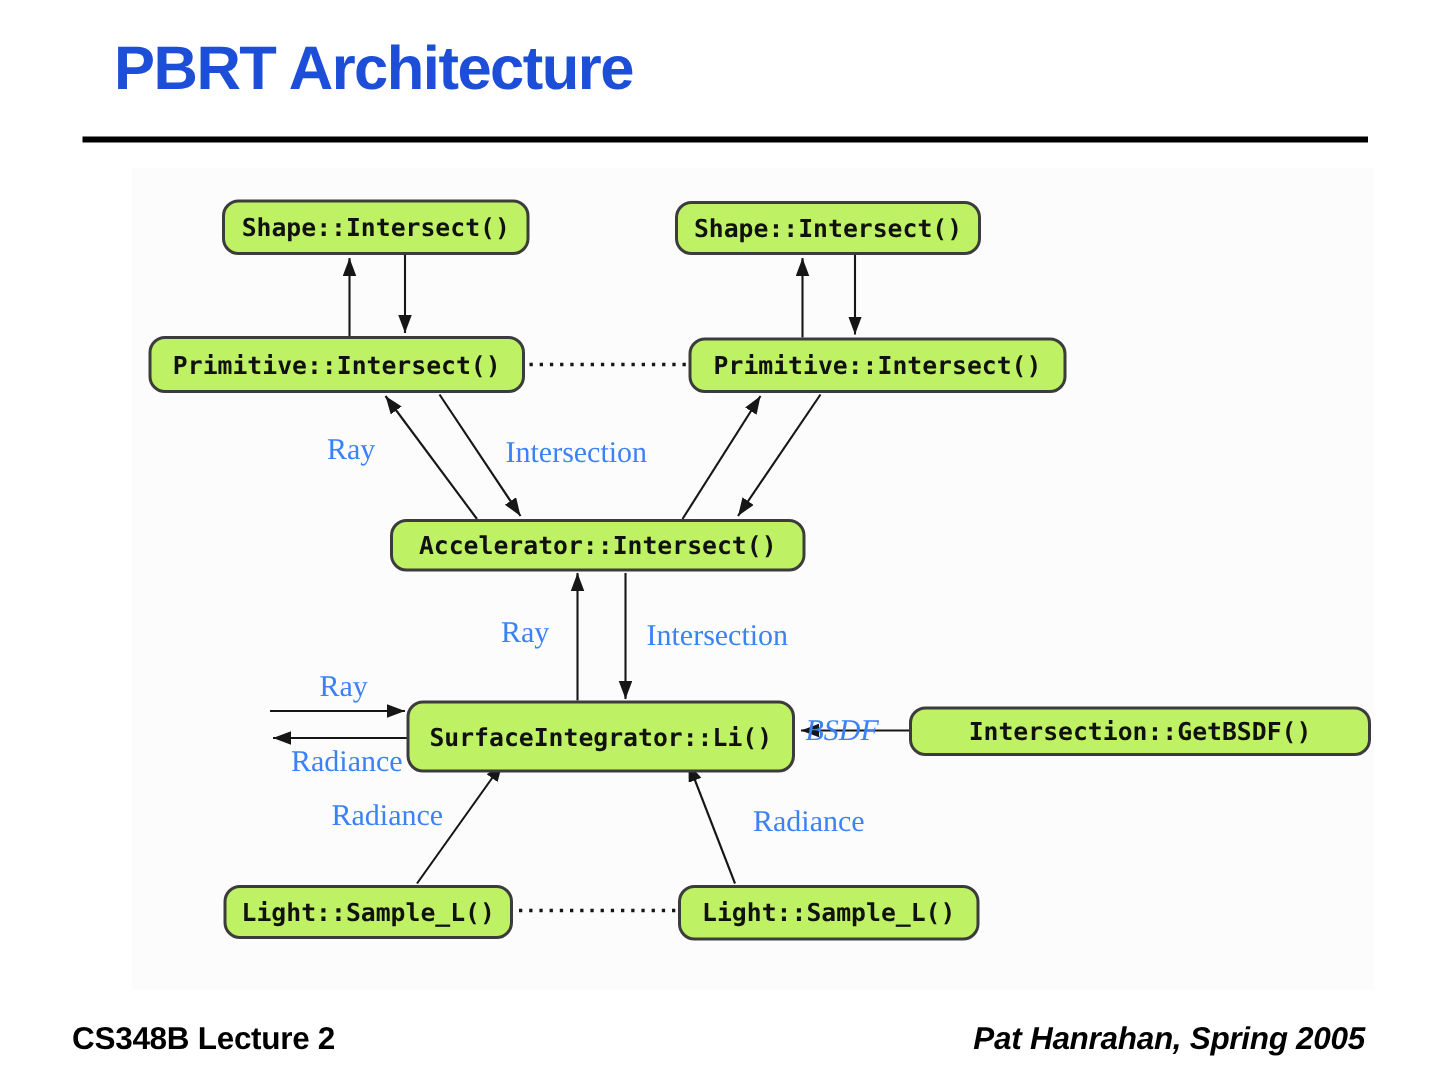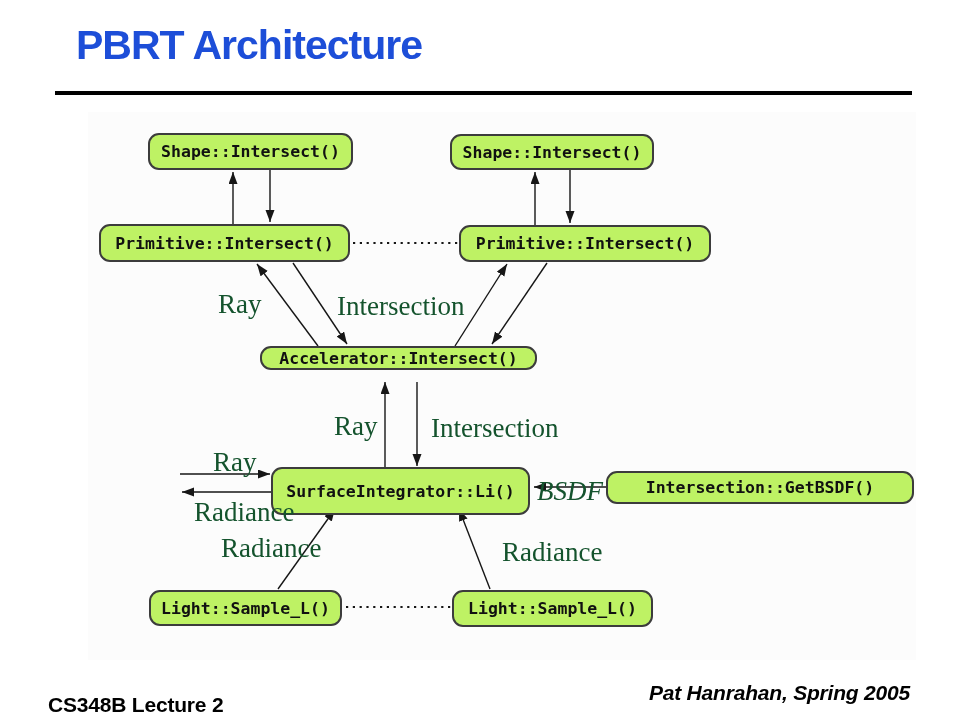--- a/index.html
+++ b/index.html
@@ -22,33 +22,33 @@
   .node{
     position:absolute;box-sizing:border-box;
     background:#bef264;border:2px solid #3c3c3c;border-radius:11px;
     display:flex;align-items:center;justify-content:center;
     font-family:"DejaVu Sans Mono","Liberation Mono",monospace;
     font-size:16.5px;font-weight:600;color:#111;white-space:nowrap;
   }
   
   .edge-label{
     position:absolute;
-    font-family:"Liberation Serif",serif;font-size:27px;color:#14532d;
+    font-family:"Liberation Serif",serif;font-size:20px;color:#3b82f6;
     white-space:nowrap;
   }
   
   #arrow-layer{left:0;top:0;width:960px;height:720px;}
   #arrow-layer line{stroke:#161616;stroke-width:1.4;}
   #arrow-layer line.dotted{stroke-width:2.2;stroke-dasharray:2.2 4.6;}
   
   .footer{
     top:681px;font-size:21px;font-weight:bold;color:#000;
     letter-spacing:-0.2px;font-family:"Liberation Sans",sans-serif;
   }
-  #footer-left{left:48px;margin-top:12px;}
+  #footer-left{left:48px;}
   #footer-right{right:50px;font-style:italic;}
 </style>
 </head>
 <body>
 
 <div class="abs" id="slide-title">PBRT Architecture</div>
 <div class="abs" id="title-rule"></div>
 <div class="abs" id="figure-panel"></div>
 
 <svg class="abs" id="arrow-layer" viewBox="0 0 960 720" xmlns="http://www.w3.org/2000/svg">
@@ -82,21 +82,21 @@
   <line x1="490" y1="589" x2="459" y2="509" marker-end="url(#ah)"></line>
 
   <line class="dotted" x1="353" y1="243" x2="458" y2="243"></line>
   <line class="dotted" x1="346" y1="607" x2="451" y2="607"></line>
 </svg>
 
 <div class="node" style="left:148px;top:133px;width:205px;height:37px;">Shape::Intersect()</div>
 <div class="node" style="left:450px;top:134px;width:204px;height:36px;">Shape::Intersect()</div>
 <div class="node" style="left:99px;top:224px;width:251px;height:38px;">Primitive::Intersect()</div>
 <div class="node" style="left:459px;top:225px;width:252px;height:37px;">Primitive::Intersect()</div>
-<div class="node" style="left:260px;top:346px;width:277px;height:24px;">Accelerator::Intersect()</div>
+<div class="node" style="left:260px;top:346px;width:277px;height:35px;">Accelerator::Intersect()</div>
 <div class="node" style="left:271px;top:467px;width:259px;height:48px;">SurfaceIntegrator::Li()</div>
 <div class="node" style="left:606px;top:471px;width:308px;height:33px;">Intersection::GetBSDF()</div>
 <div class="node" style="left:149px;top:590px;width:193px;height:36px;">Light::Sample_L()</div>
 <div class="node" style="left:452px;top:590px;width:201px;height:37px;">Light::Sample_L()</div>
 
 <div class="edge-label" style="left:218px;top:289px;">Ray</div>
 <div class="edge-label" style="left:337px;top:291px;">Intersection</div>
 <div class="edge-label" style="left:334px;top:411px;">Ray</div>
 <div class="edge-label" style="left:431px;top:413px;">Intersection</div>
 <div class="edge-label" style="left:213px;top:447px;">Ray</div>

